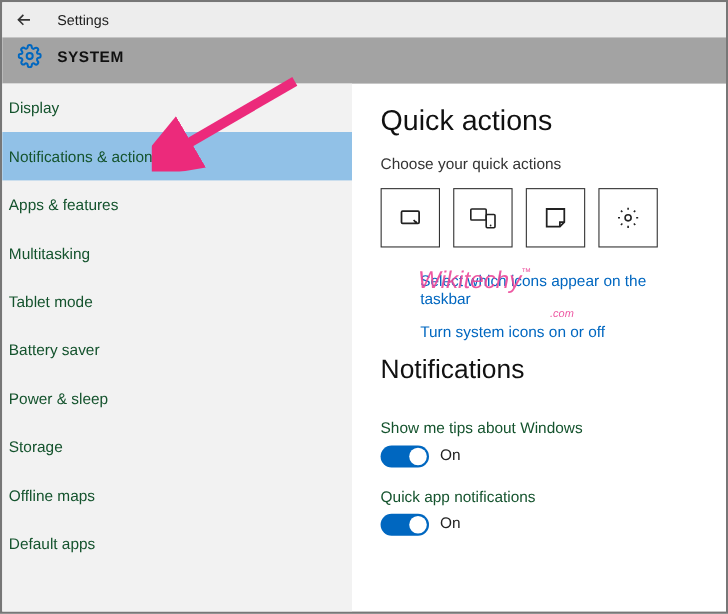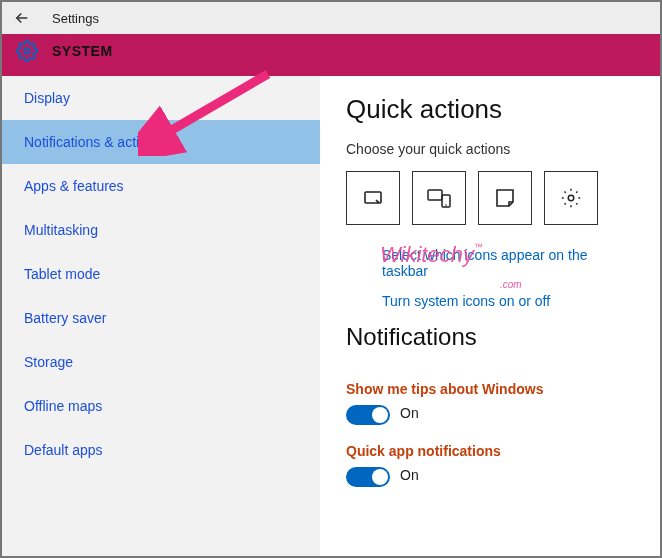--- a/index.html
+++ b/index.html
@@ -1,34 +1,34 @@
 <!DOCTYPE html>
 <html><head>
 <meta charset="utf-8">
 <style>
   * { box-sizing: border-box; margin: 0; padding: 0; font-family: "Segoe UI", Arial, sans-serif; }
   body { width: 662px; height: 558px; background: #fff; overflow: hidden; border: 2px solid #777; }
   .topbar { background: #ededed; height: 32px; display: flex; align-items: center; padding: 0 8px; }
   .back { width: 24px; height: 24px; display:flex; align-items:center; justify-content:center; }
   .title { margin-left: 18px; font-size: 13px; color:#222; }
-  .sysrow { background: #be185d; height: 42px; display:flex; align-items:center; padding: 0 14px 8px 14px; }
+  .sysrow { background: #a3a3a3; height: 42px; display:flex; align-items:center; padding: 0 14px 8px 14px; }
   .gear { width:22px; height:22px; }
   .syslabel { margin-left: 14px; font-size: 14px; font-weight:600; letter-spacing: .5px; color:#111;}
   .main { display:flex; height: calc(558px - 74px - 4px); }
   .sidebar { width: 318px; background:#f2f2f2; border-right: 0; }
-  .side-item { font-size: 14px; color:#1d4ed8; padding: 14px 22px; cursor:default; }
+  .side-item { font-size: 14px; color:#14532d; padding: 14px 6px; cursor:default; }
   .side-item.selected { background:#91c1e7; }
   .content { flex:1; padding: 18px 24px 0 26px; position:relative; }
   .h1 { font-size: 26px; font-weight:400; color:#111; margin-bottom: 16px; }
   .sub { font-size: 14px; color:#333; margin-bottom: 14px; }
   .tilerow { display:flex; gap:12px; margin-bottom: 22px; }
   .tile { width:54px; height:54px; border:1px solid #333; display:flex; align-items:center; justify-content:center; }
   .link { font-size: 14px; color:#0067c0; margin-bottom: 14px; cursor:default;margin-left:36px; }
   .h2 { font-size: 24px; font-weight:400; color:#111; margin-top: 4px; margin-bottom: 30px; }
-  .settinglabel { font-size: 14px; color:#c2410c; margin-bottom:8px;font-weight:bold; }
+  .settinglabel { font-size: 14px; color:#14532d; margin-bottom:8px; }
   .togglegroup { display:flex; gap:10px; margin-bottom:18px; }
   .toggle { width:44px; height:20px; border-radius:10px; background:#0067c0; position:relative; }
   .toggle::after { content:""; position:absolute; right:2px; top:2px; width:16px; height:16px; background:#fff; border-radius:50%; }
   .togtxt { font-size:14px; color:#222; }
   .watermark { position:absolute; top:166px; left:60px; font-size:22px; font-style:italic; color:#ec4899; font-family: Georgia, serif; opacity:.9; pointer-events:none; }
   .watermark .tm { font-size:9px; vertical-align: top; font-style: normal;}
   .arrow { position:absolute; left:138px; top:66px; pointer-events:none; }
 </style>
 </head>
 <body>
@@ -54,20 +54,21 @@
 </div>
 
 <div class="main">
   <div class="sidebar">
     <div class="side-item">Display</div>
     <div class="side-item selected">Notifications &amp; actions</div>
     <div class="side-item">Apps &amp; features</div>
     <div class="side-item">Multitasking</div>
     <div class="side-item">Tablet mode</div>
     <div class="side-item">Battery saver</div>
+    <div class="side-item">Power &amp; sleep</div>
     <div class="side-item">Storage</div>
     <div class="side-item">Offline maps</div>
     <div class="side-item">Default apps</div>
   </div>
 
   <div class="content">
     <div class="h1">Quick actions</div>
     <div class="sub">Choose your quick actions</div>
     <div class="tilerow">
       <div class="tile">

